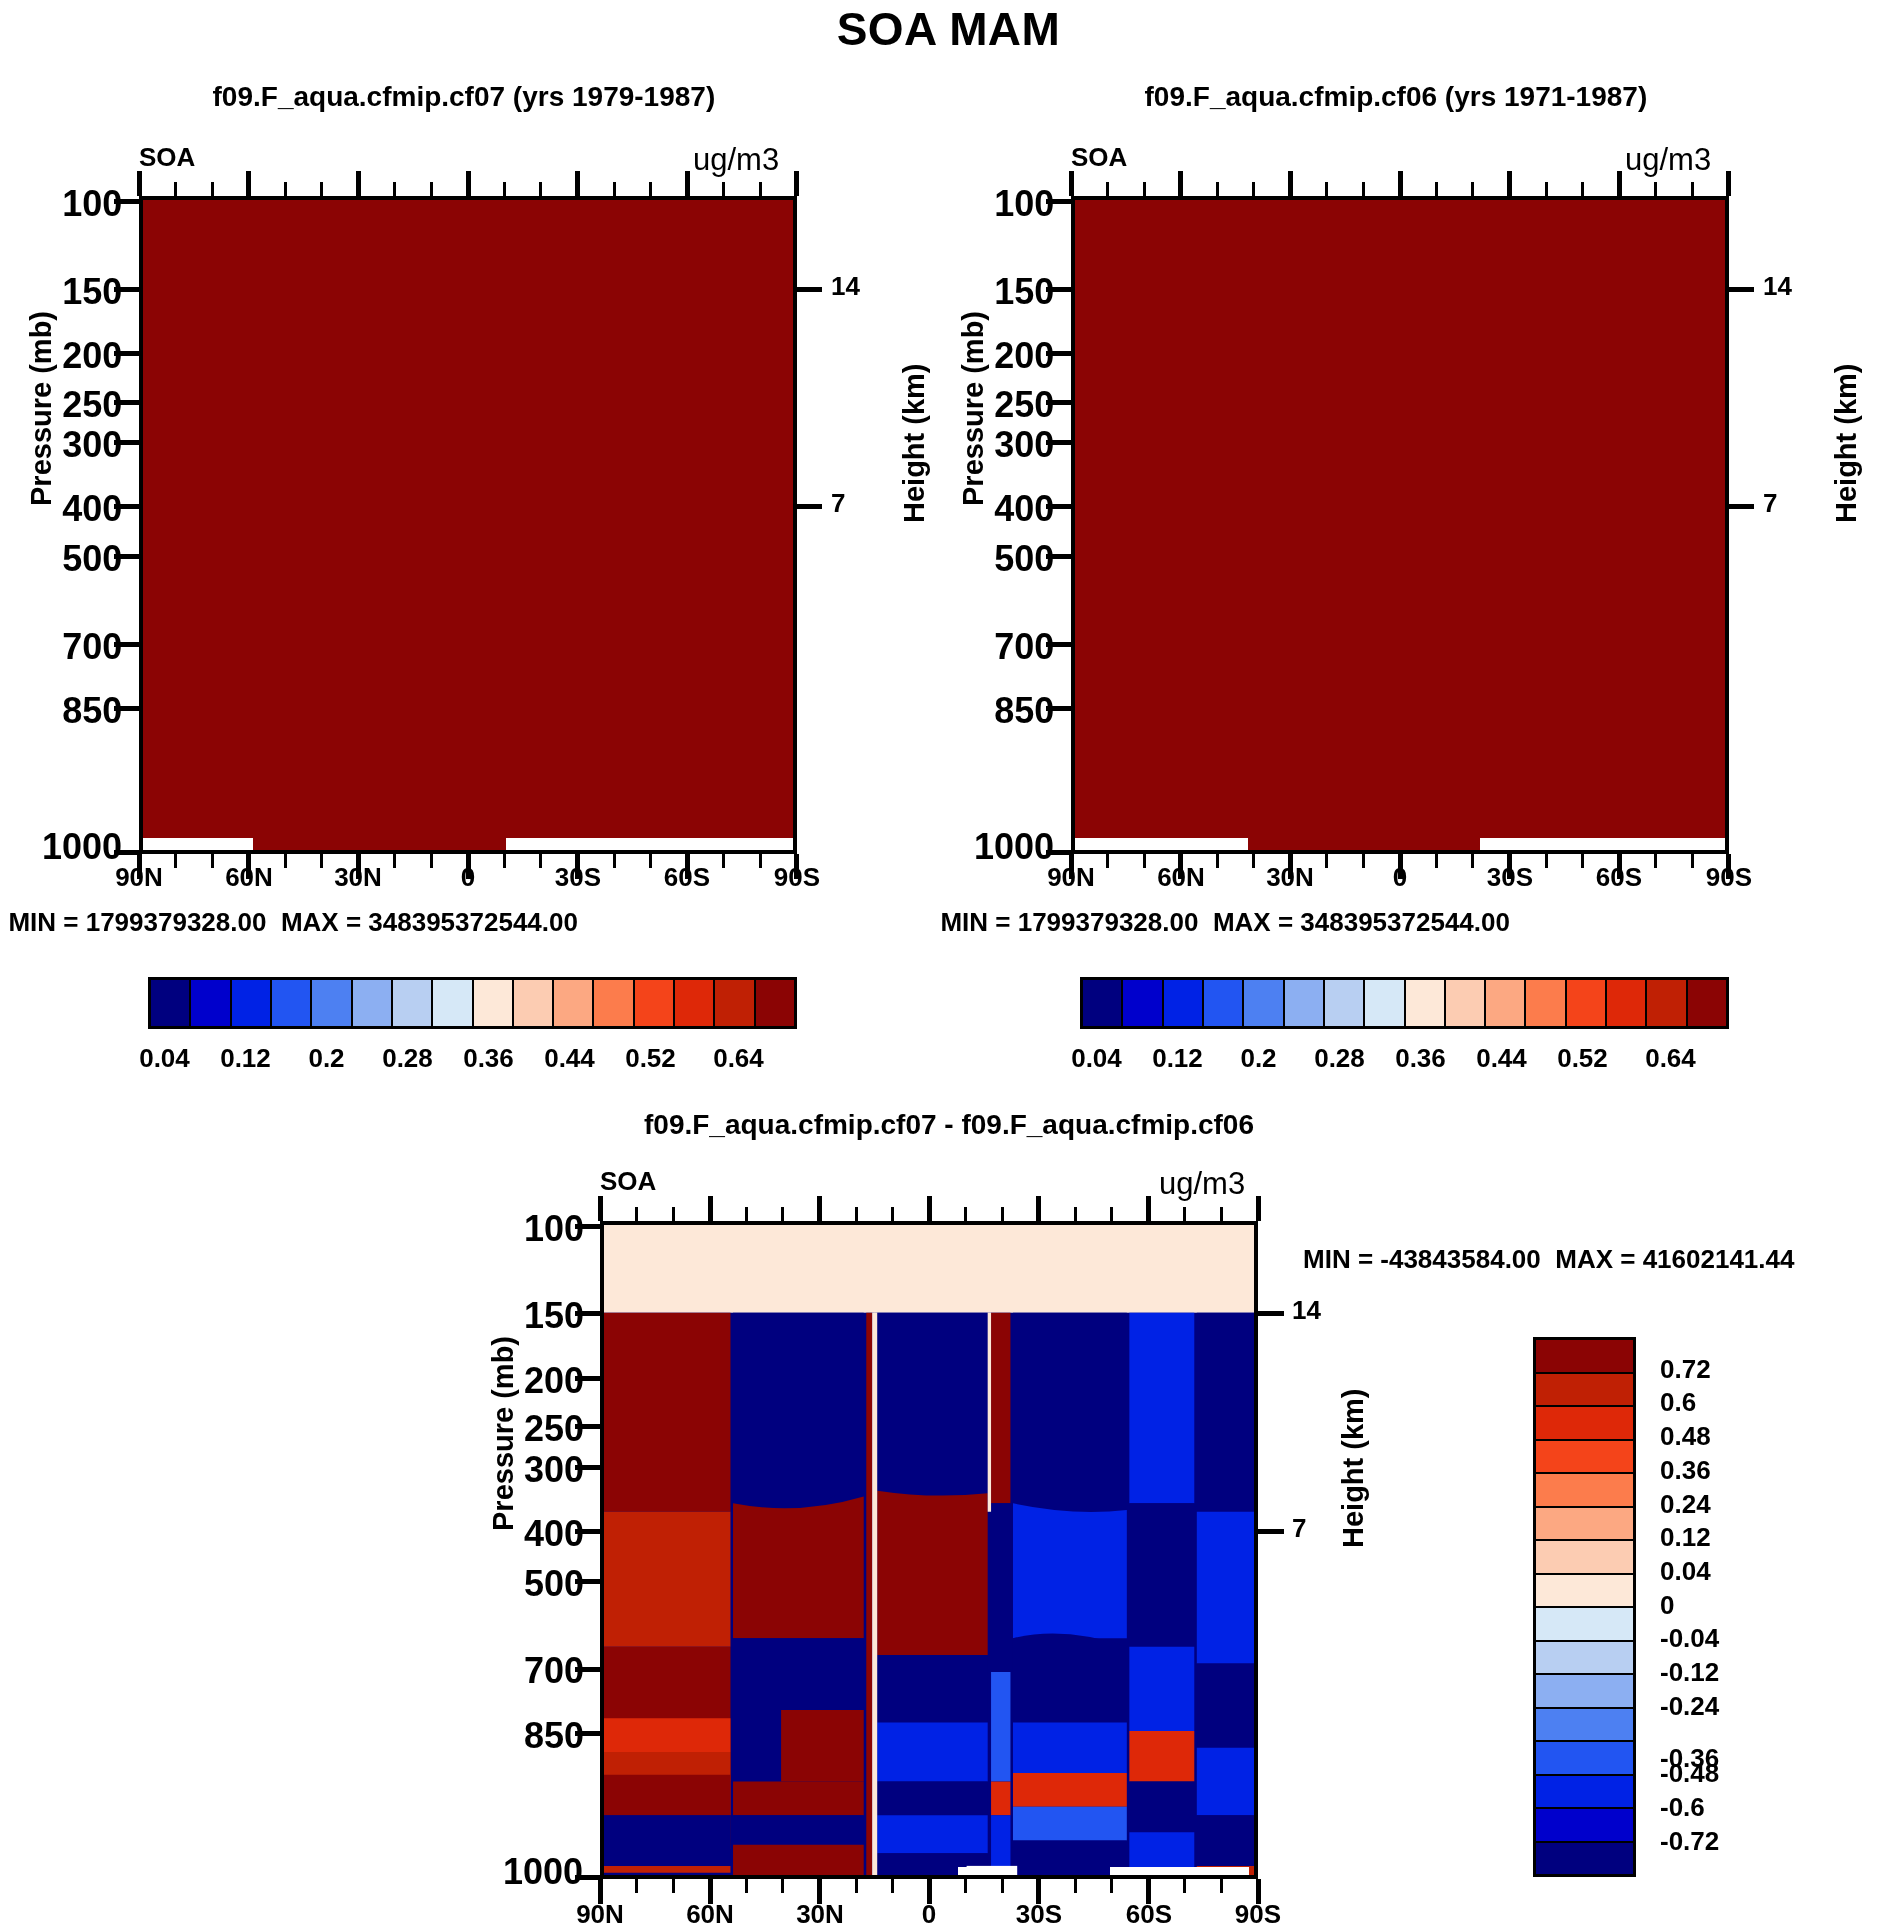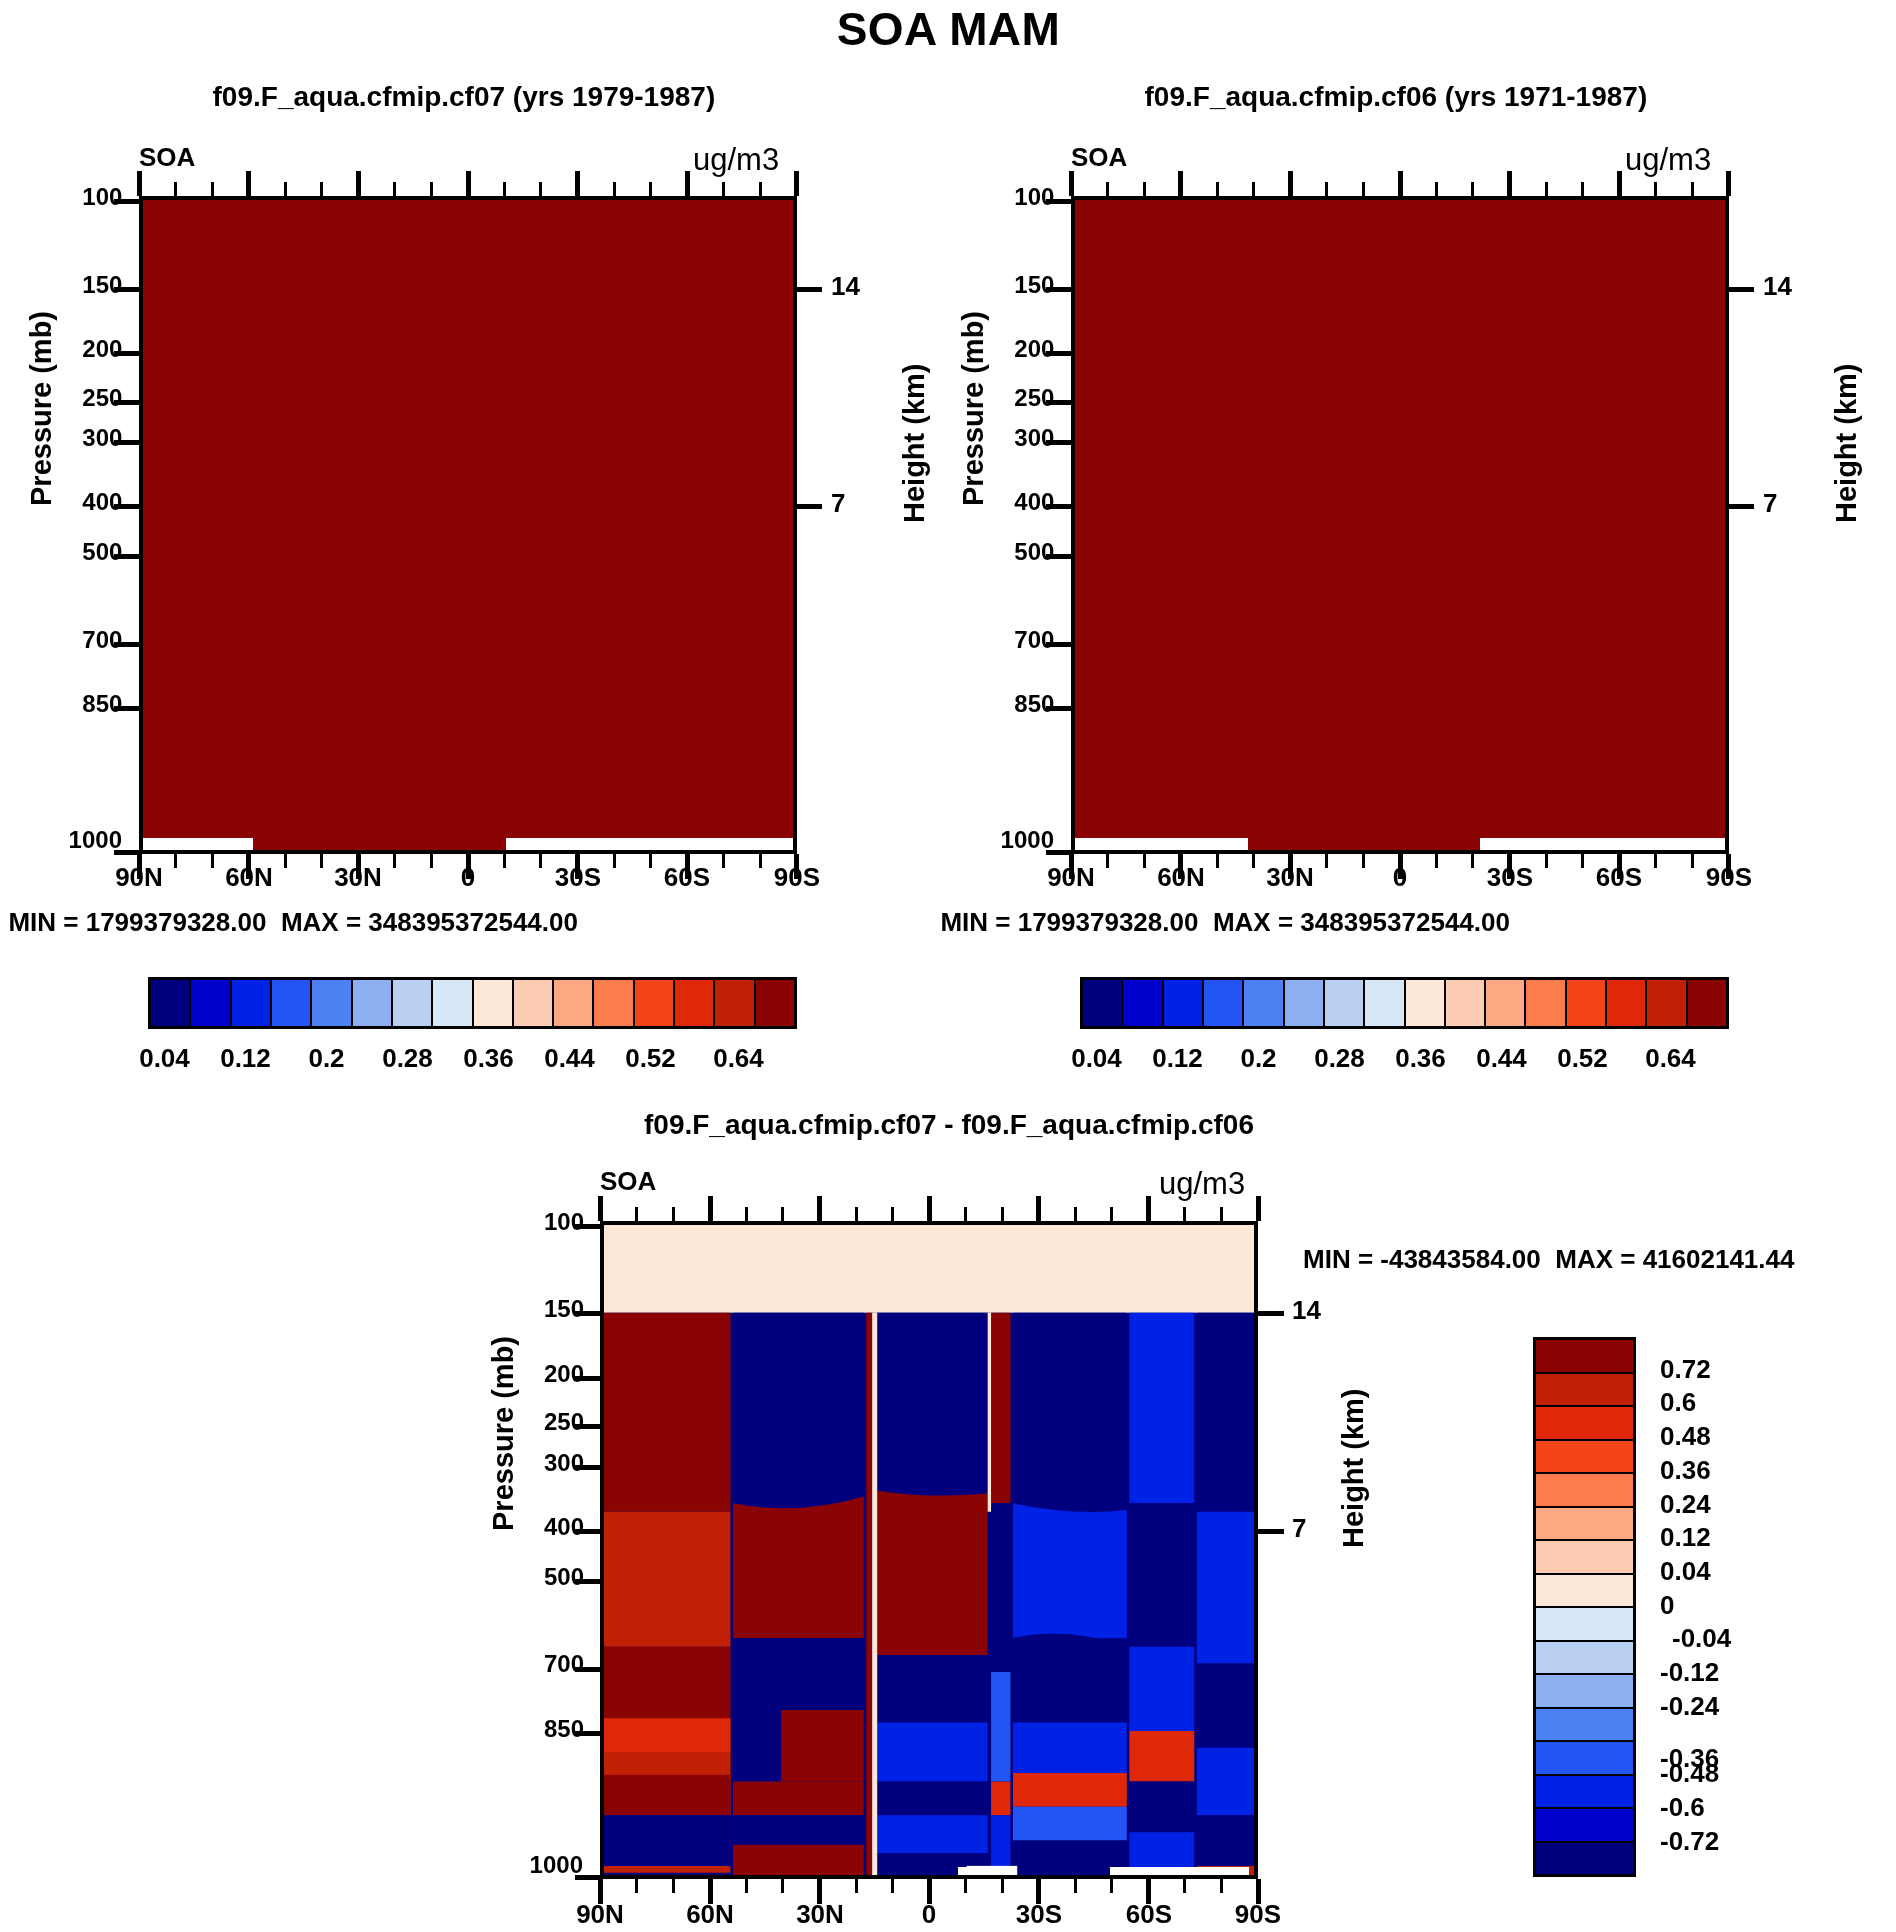--- a/index.html
+++ b/index.html
@@ -9,21 +9,21 @@
        font-size:46px;font-weight:bold;letter-spacing:0.4px;}
 
   .panel{position:absolute;}
   .ptitle{position:absolute;text-align:center;font-size:28px;font-weight:bold;white-space:nowrap;}
   .plotbox{position:absolute;border:4.2px solid #000;box-sizing:border-box;background:#fff;overflow:hidden;}
   .fieldfill{position:absolute;left:0;top:0;right:0;bottom:0;}
 
   .corner-l{position:absolute;font-size:26px;font-weight:bold;}
   .corner-r{position:absolute;font-size:31px;font-weight:normal;}
 
-  .ylab{position:absolute;font-size:24px;font-weight:bold;text-align:right;white-space:nowrap;}
+  .ylab{position:absolute;font-size:36px;font-weight:bold;text-align:right;white-space:nowrap;}
   .ylab-r{position:absolute;font-size:26px;font-weight:bold;text-align:left;white-space:nowrap;}
   .xlab{position:absolute;font-size:26px;font-weight:bold;text-align:center;white-space:nowrap;}
 
   .axis-title-left{position:absolute;font-size:29px;font-weight:bold;white-space:nowrap;
        transform-origin:0 0;transform:rotate(-90deg);}
   .axis-title-right{position:absolute;font-size:29px;font-weight:bold;white-space:nowrap;
        transform-origin:0 0;transform:rotate(-90deg);}
 
   .tickH{position:absolute;background:#000;}
   .tickV{position:absolute;background:#000;}
@@ -427,21 +427,21 @@
     </div>
   <div id="vbar2-labels">
       <div class="vbl" style="left: 1660px; top: 266px;">0.72</div>
       <div class="vbl" style="left: 1660px; top: 299px;">0.6</div>
       <div class="vbl" style="left: 1660px; top: 333px;">0.48</div>
       <div class="vbl" style="left: 1660px; top: 367px;">0.36</div>
       <div class="vbl" style="left: 1660px; top: 401px;">0.24</div>
       <div class="vbl" style="left: 1660px; top: 434px;">0.12</div>
       <div class="vbl" style="left: 1660px; top: 468px;">0.04</div>
       <div class="vbl" style="left: 1660px; top: 502px;">0</div>
-      <div class="vbl" style="left: 1660px; top: 535px; margin-left: 12px;">-0.04</div>
+      <div class="vbl" style="left: 1660px; top: 535px;">-0.04</div>
       <div class="vbl" style="left: 1660px; top: 569px;">-0.12</div>
       <div class="vbl" style="left: 1660px; top: 603px;">-0.24</div>
       <div class="vbl" style="left: 1660px; top: 655px;">-0.36</div>
       <div class="vbl" style="left: 1660px; top: 670px;">-0.48</div>
       <div class="vbl" style="left: 1660px; top: 704px;">-0.6</div>
       <div class="vbl" style="left: 1660px; top: 738px; text-align: center;">-0.72</div>
     </div>
 <div class="tickV" style="left: 598px; top: 108px; width: 5px; height: 25px;"></div>
     <div class="tickV" style="left: 635px; top: 119px; width: 3.4px; height: 14.3px;"></div>
     <div class="tickV" style="left: 672px; top: 119px; width: 3.4px; height: 14.3px;"></div>

